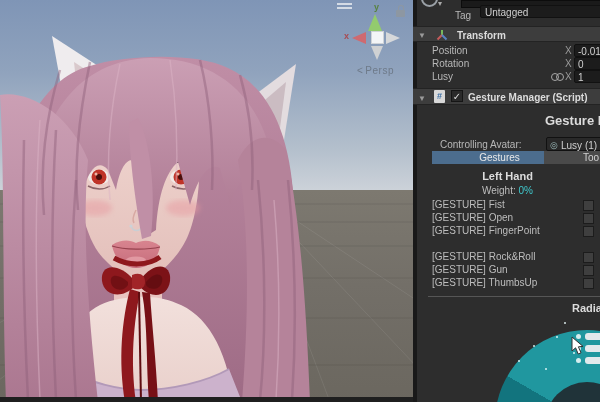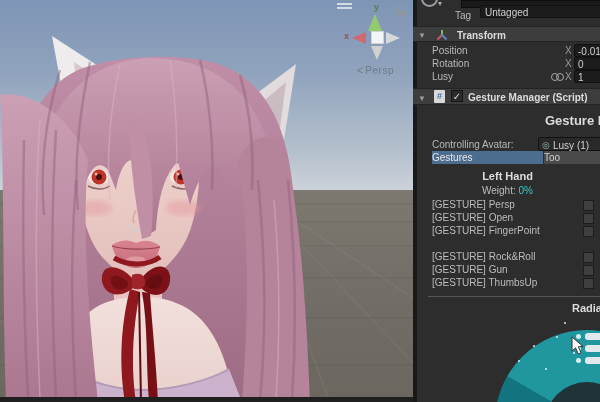--- a/index.html
+++ b/index.html
@@ -43,21 +43,21 @@
   .row-label{color:#b8b8b8;}
   .bold{font-weight:bold;color:#dcdcdc;}
   #name-field{left:48px;top:0;width:140px;height:6px;background:#1a1a1a;border:1px solid #0c0c0c;}
   #icon-circle{left:8px;top:-10px;width:17px;height:17px;border:2px solid #9aa0a6;border-radius:50%;box-sizing:border-box;}
   .caret{color:#a8a8a8;font-size:8px;}
   #tag-dd{left:67px;top:5px;width:136px;height:13px;padding:1px 4px;line-height:11px;}
   .comp-check{width:12px;height:12px;background:#2a2a2a;border:1px solid #151515;color:#dcdcdc;
               font-size:10px;line-height:11px;text-align:center;box-sizing:border-box;}
   #script-icon{left:21px;top:90px;width:11px;height:13px;background:#d9d9d9;border-radius:1px;
                color:#3b6ea5;font-weight:bold;font-size:9px;line-height:13px;text-align:center;}
-  .tab{height:13px;line-height:13px;font-size:10px;}
+  .tab{height:13px;line-height:13px;text-align:center;font-size:10px;padding-left:12px;}
   #tab-gestures{left:19px;top:151px;width:111px;background:#4c6d8e;color:#e8e8e8;}
   #tab-tools{left:131px;top:151px;width:70px;background:#4a4a4a;color:#d0d0d0;}
   .gesture-row{left:19px;width:168px;height:13px;line-height:13px;color:#bdbdbd;}
   .gesture-check{position:absolute;right:6px;top:2px;width:9px;height:9px;background:#3f3f3f;border:1px solid #1c1c1c;}
   #list-divider{left:15px;top:296px;width:172px;height:1px;background:#565656;}
 
   
   #radial-circle{left:82px;top:330px;width:184px;height:184px;border-radius:50%;
      background:conic-gradient(from 0deg,#20979f 0deg 75deg,#2c4349 75deg 250deg,#12747e 250deg 300deg,#20979f 300deg 360deg);}
   #radial-hub{left:132px;top:382px;width:84px;height:84px;border-radius:50%;background:#203339;}
@@ -266,38 +266,38 @@
 
     <div class="abs hdr" style="left:0;top:88px;width:187px;height:17px;">
       <span class="foldout" style="position:absolute;left:5px;top:5px;">▼</span>
     </div>
     <div id="script-icon" class="abs">#</div>
     <div class="abs comp-check" style="left:38px;top:90px;">✓</div>
     <span class="abs bold" style="left:55px;top:92px;">Gesture Manager (Script)</span>
 
     <span class="abs bold" style="left:132px;top:113px;font-size:13px;white-space:nowrap;">Gesture Ma</span>
 
-    <div class="abs" style="left:0;top:137px;width:157px;height:14px;">
+    <div class="abs" style="left:8px;top:137px;width:157px;height:14px;">
       <span class="row-label" style="position:absolute;left:19px;top:2px;">Controlling Avatar:</span>
       <span class="ufield" style="position:absolute;left:125px;top:0;width:70px;height:14px;background:#292929;">
         <span style="position:absolute;left:3px;top:2px;color:#9ab8b8;font-size:9px;">◎</span>
         <span style="position:absolute;left:14px;top:2px;white-space:nowrap;">Lusy (1)</span>
       </span>
     </div>
 
     <div id="tab-gestures" class="abs tab">Gestures</div>
     <div id="tab-tools" class="abs tab">Too</div>
 
     <div class="abs bold" style="left:17px;top:170px;width:155px;text-align:center;font-size:11px;">Left Hand</div>
     <div class="abs" style="left:17px;top:185px;width:155px;text-align:center;">
       <span>Weight:</span>
       <span style="color:#3fc8cd;">0%</span>
     </div>
 
-    <div class="abs gesture-row" style="top:198px;"><span>[GESTURE] Persp</span><span class="gesture-check"></span></div>
+    <div class="abs gesture-row" style="top:198px;"><span>[GESTURE] Fist</span><span class="gesture-check"></span></div>
     <div class="abs gesture-row" style="top:211px;"><span>[GESTURE] Open</span><span class="gesture-check"></span></div>
     <div class="abs gesture-row" style="top:224px;"><span>[GESTURE] FingerPoint</span><span class="gesture-check"></span></div>
     <div class="abs gesture-row" style="top:250px;"><span>[GESTURE] Rock&amp;Roll</span><span class="gesture-check"></span></div>
     <div class="abs gesture-row" style="top:276px;"><span>[GESTURE] ThumbsUp</span><span class="gesture-check"></span></div>
     <div class="abs gesture-row" style="top:263px;"><span>[GESTURE] Gun</span><span class="gesture-check"></span></div>
 
     <div id="list-divider" class="abs"></div>
     <div class="abs bold" style="left:159px;top:302px;font-size:11px;">Radial</div>
 
     <div id="radial-circle" class="abs"></div>

